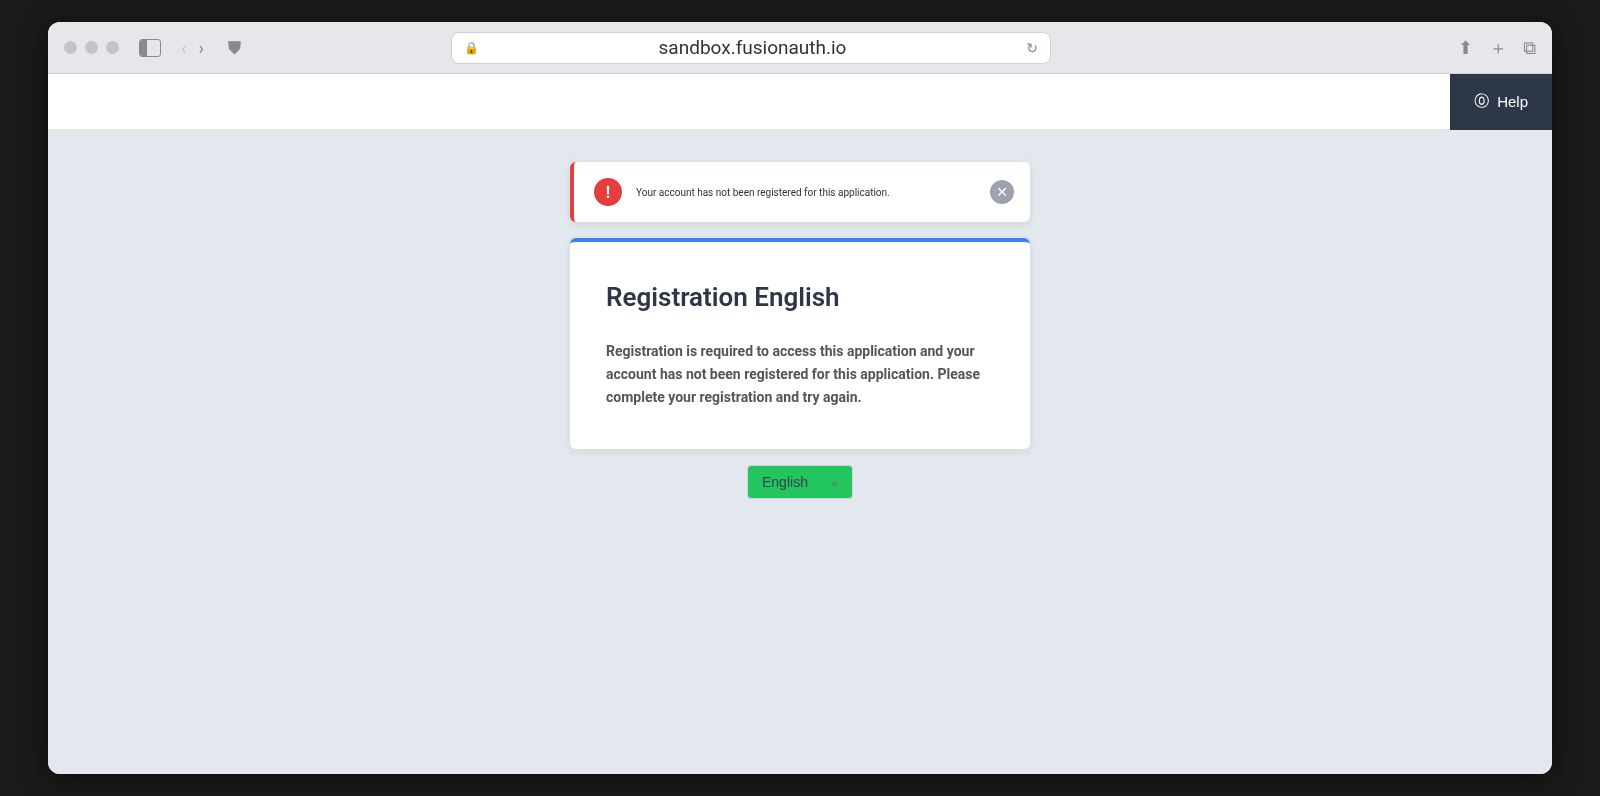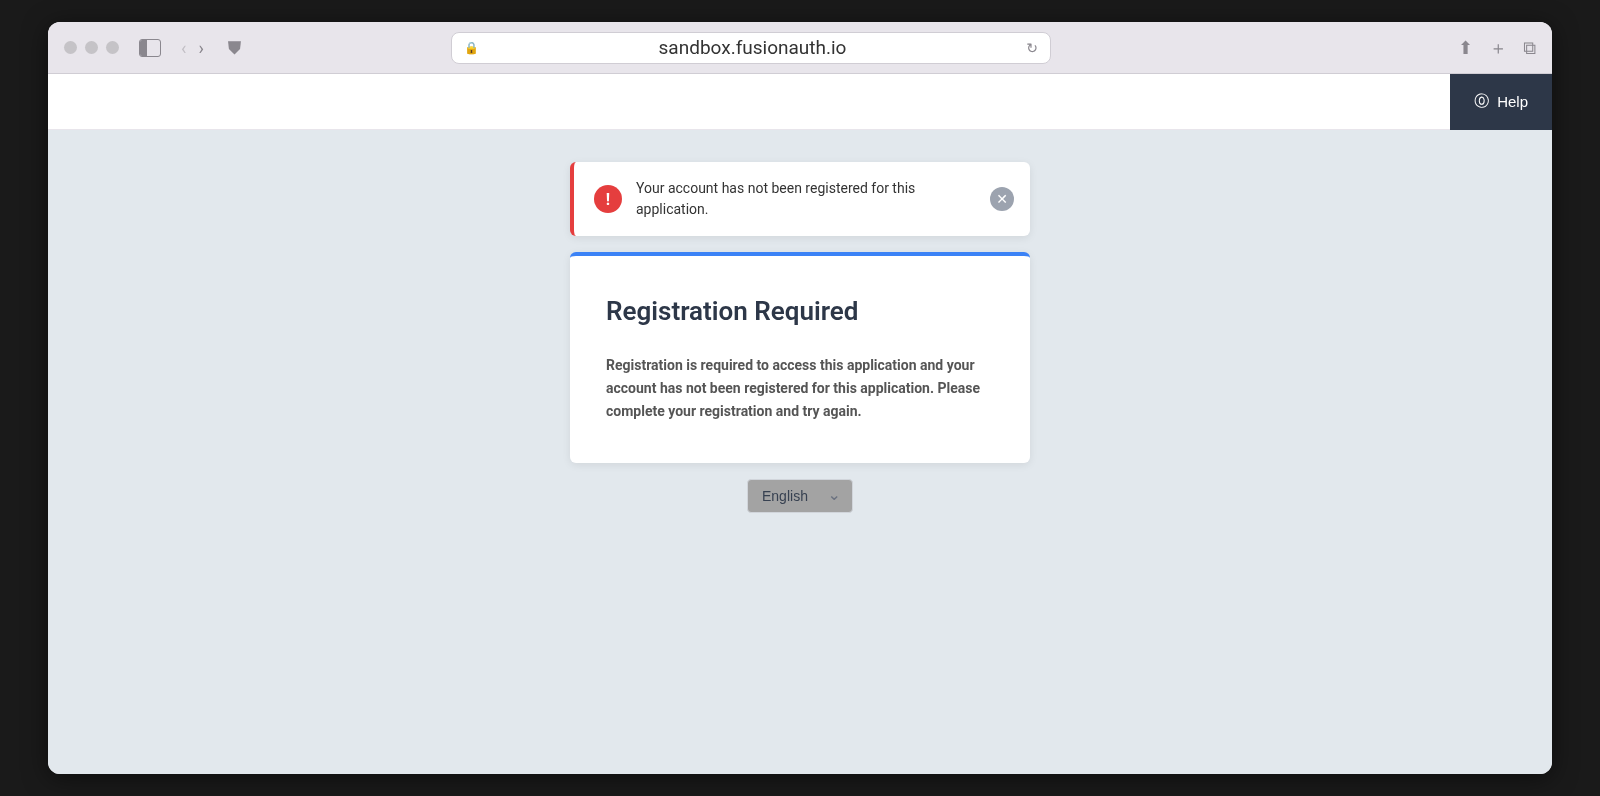--- a/index.html
+++ b/index.html
@@ -188,21 +188,21 @@
       color: white;
       display: flex;
       align-items: center;
       justify-content: center;
       font-size: 16px;
       font-weight: bold;
       flex-shrink: 0;
     }
 
     .alert-error-text {
-      font-size: 14px;
+      font-size: 10px;
       color: #333;
       line-height: 1.5;
       flex: 1;
     }
 
     .alert-close {
       width: 24px;
       height: 24px;
       border-radius: 50%;
       background: #9ca3af;
@@ -239,21 +239,21 @@
       font-weight: bold;
     }
 
     
     .language-selector {
       display: flex;
       align-items: center;
     }
 
     .language-select {
-      background: #a3a3a3;
+      background: #22c55e;
       border: 1px solid #d1d5db;
       border-radius: 4px;
       padding: 8px 36px 8px 14px;
       font-size: 14px;
       color: #374151;
       appearance: none;
       cursor: pointer;
       background-image: none;
       position: relative;
     }
@@ -321,21 +321,21 @@
 
     <div class="alert-error">
       <div class="alert-error-icon">!</div>
       <span class="alert-error-text">Your account has not been registered for this application.</span>
       <div class="alert-close">
         <span>✕</span>
       </div>
     </div>
 
     <div class="registration-card">
-      <h1 class="registration-title">Registration Required</h1>
+      <h1 class="registration-title">Registration English</h1>
       <p class="registration-body">Registration is required to access this application and your account has not been registered for this application. Please complete your registration and try again.</p>
     </div>
 
     <div class="language-selector">
       <div class="language-select-wrapper">
         <select class="language-select">
           <option>English</option>
           <option>Español</option>
           <option>Français</option>
           <option>Deutsch</option>

